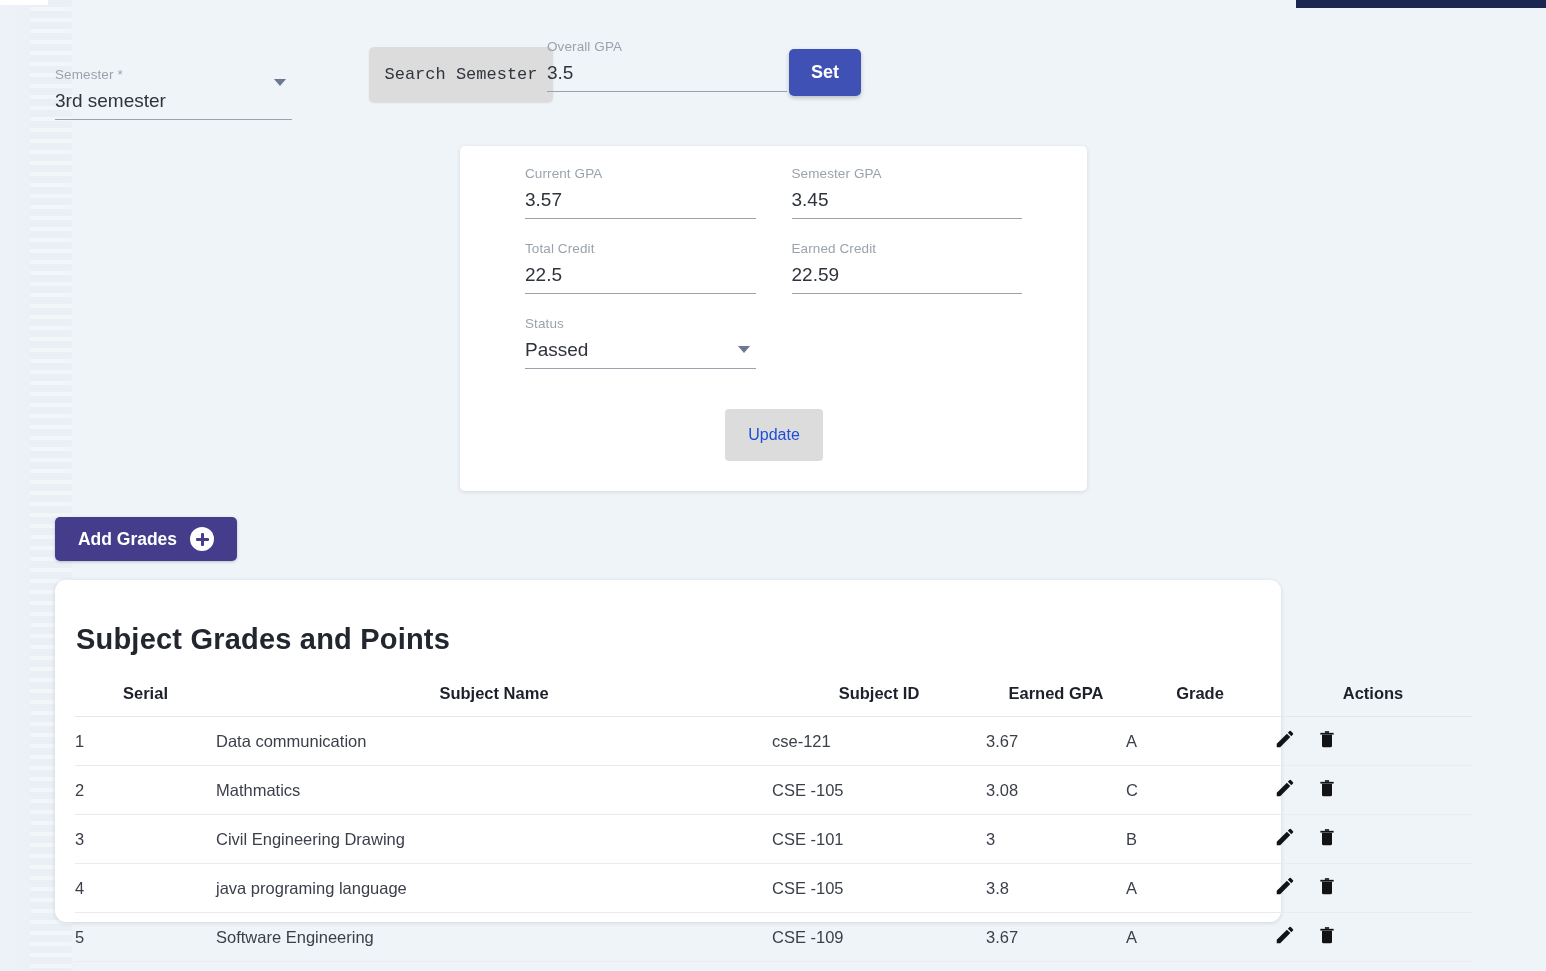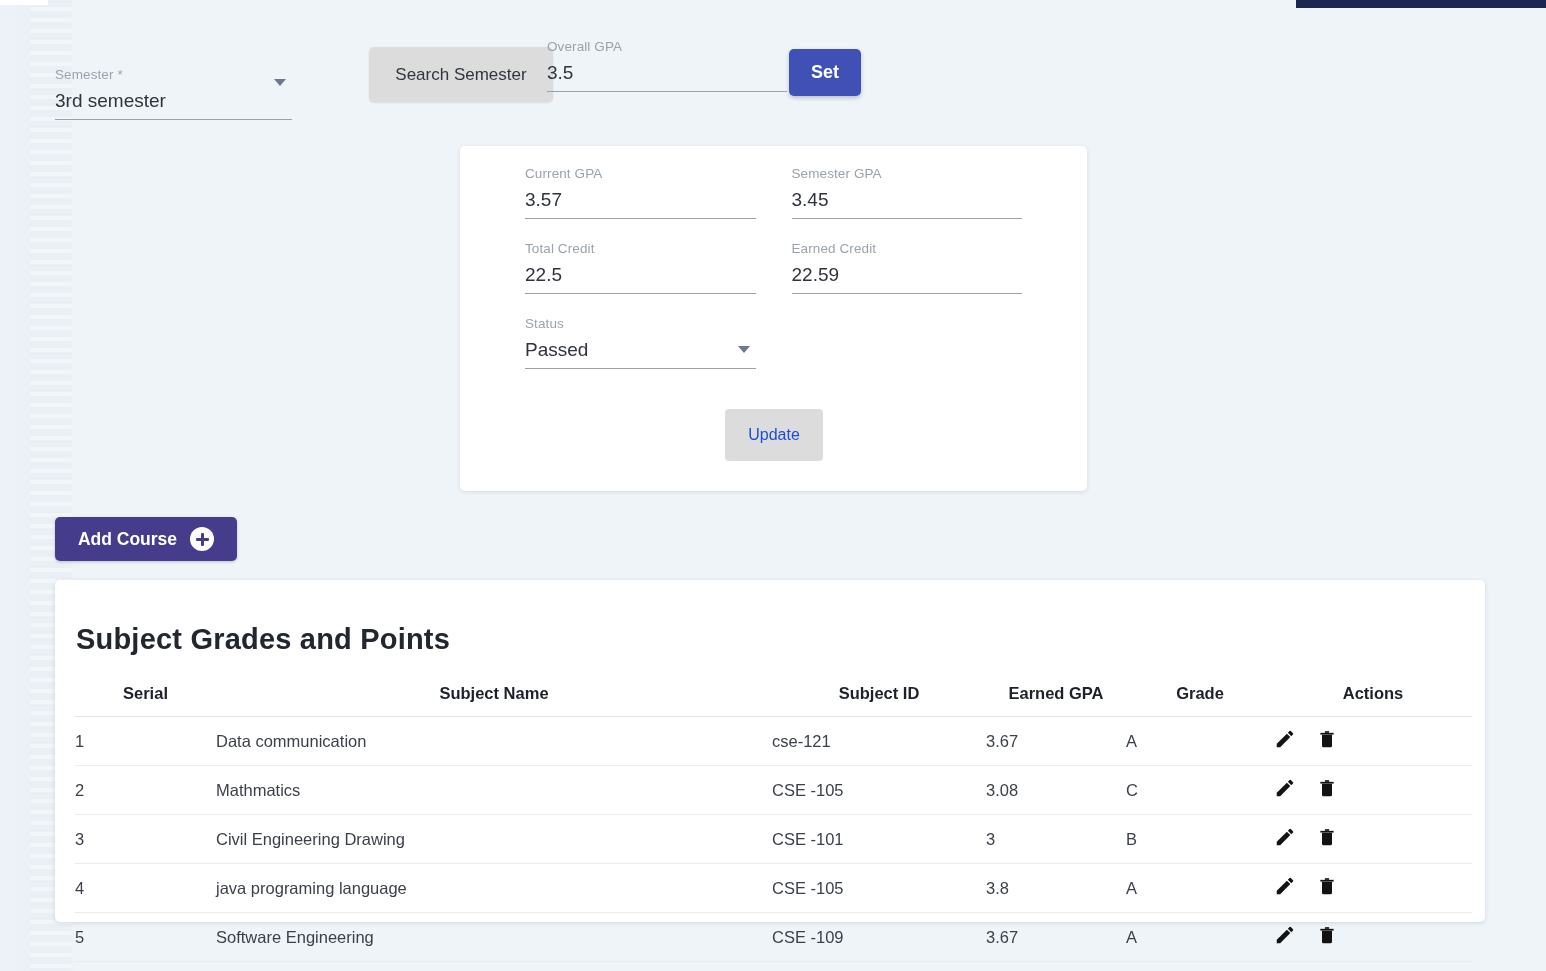--- a/index.html
+++ b/index.html
@@ -113,21 +113,21 @@
     position: absolute;
     left: 314px;
     top: 17px;
     width: 184px;
     height: 55px;
     background: #dcdcdc;
     border: none;
     border-radius: 5px;
     font-size: 17px;
     color: #31353e;
-    font-family: Liberation Sans, sans-serif;
+    font-family: Liberation Mono, monospace;
     cursor: pointer;
     box-shadow: 0 1px 2px rgba(0,0,0,.10);
   }
   #overall-gpa-field { left: 492px; top: 9px; width: 240px; }
   #set-btn {
     position: absolute;
     left: 734px;
     top: 19px;
     width: 72px;
     height: 47px;
@@ -211,24 +211,24 @@
     background: #453d8c;
   }
   .plus-circle::before { left: 5.5px; top: 10.7px; width: 13px; height: 3px; border-radius: 1px; }
   .plus-circle::after  { top: 5.5px; left: 10.7px; height: 13px; width: 3px; border-radius: 1px; }
 
   
   .table-card {
     position: absolute;
     top: 580px;
     left: 55px;
-    width: 1430px;
+    width: 1226px;
     height: 342px;
     background: #ffffff;
-    border-radius: 5px;
+    border-radius: 11px;
     box-shadow: 0 1px 4px rgba(40,60,90,.16);
   }
   .table-title {
     position: absolute;
     top: 43px;
     left: 21px;
     font-size: 29px;
     font-weight: bold;
     color: #22262e;
     letter-spacing: .2px;
@@ -351,21 +351,21 @@
       </div>
       <div class="sum-cell"></div>
     </div>
 
   </div>
 
   <button id="update-btn">Update</button>
 </div>
 
 <button id="add-course-btn">
-  <span>Add Course</span>
+  <span>Add Grades</span>
   <span class="plus-circle"></span>
 </button>
 
 <div class="table-card">
   <div class="table-title">Subject Grades and Points</div>
 
   <table class="grades">
     <thead>
       <tr>
         <th class="col-serial">Serial</th>

